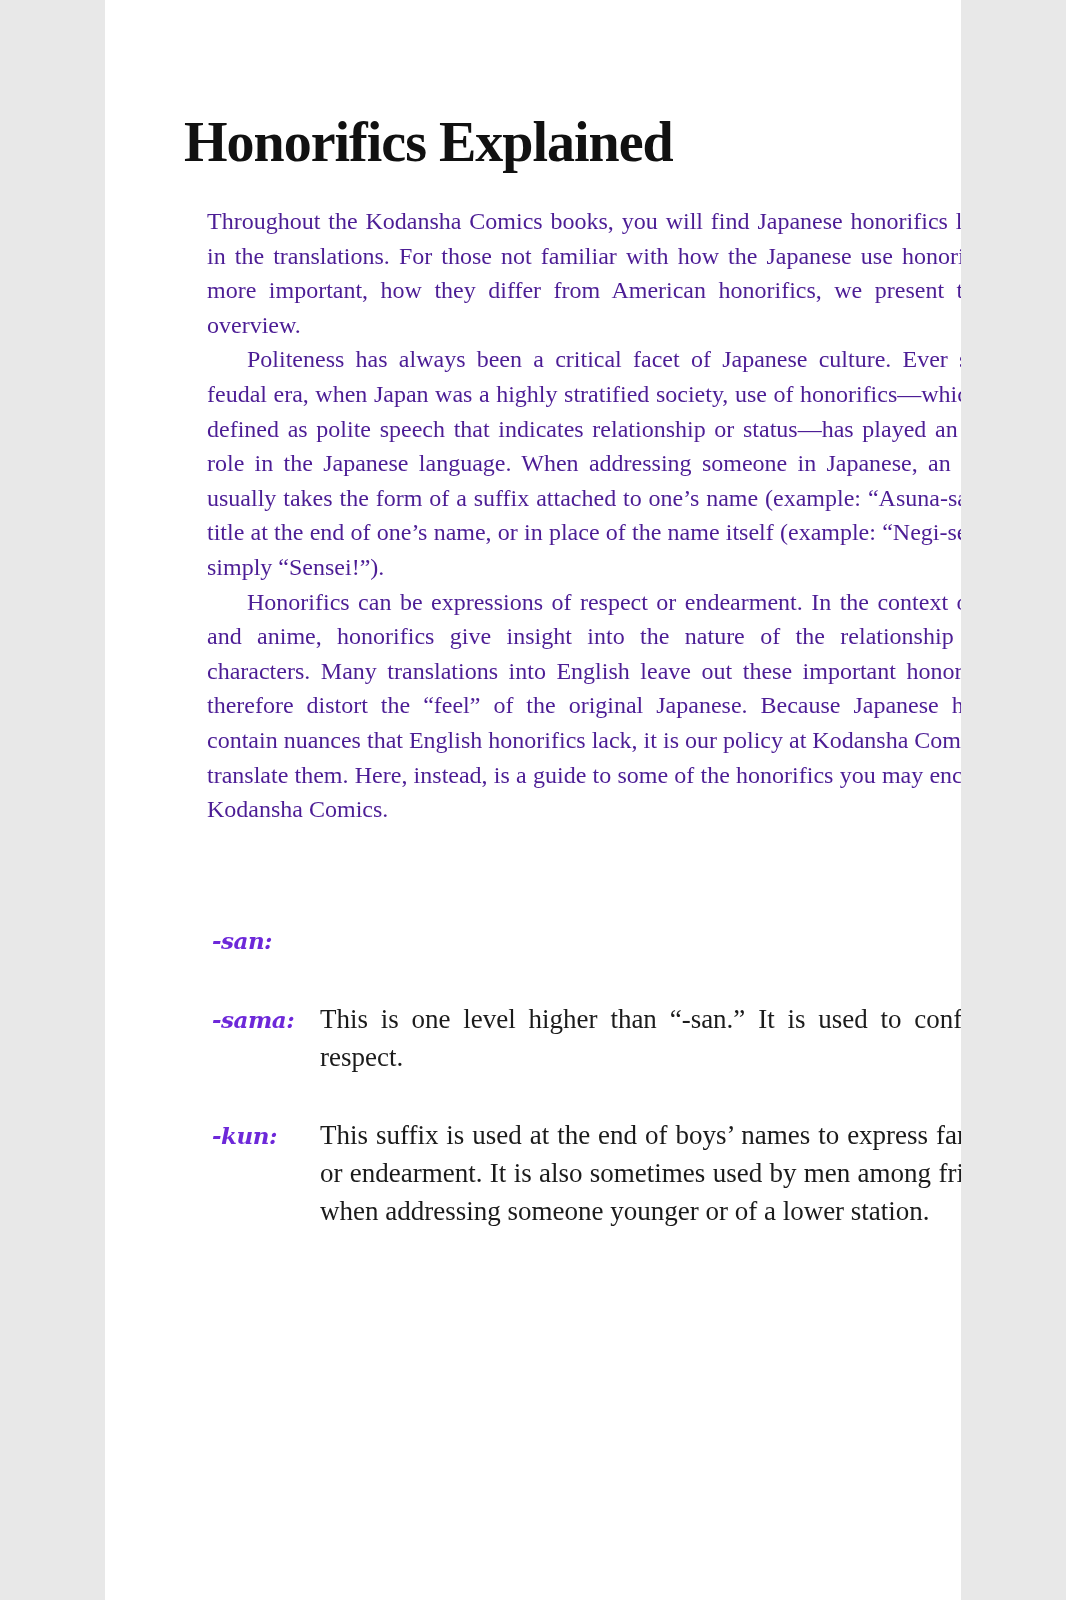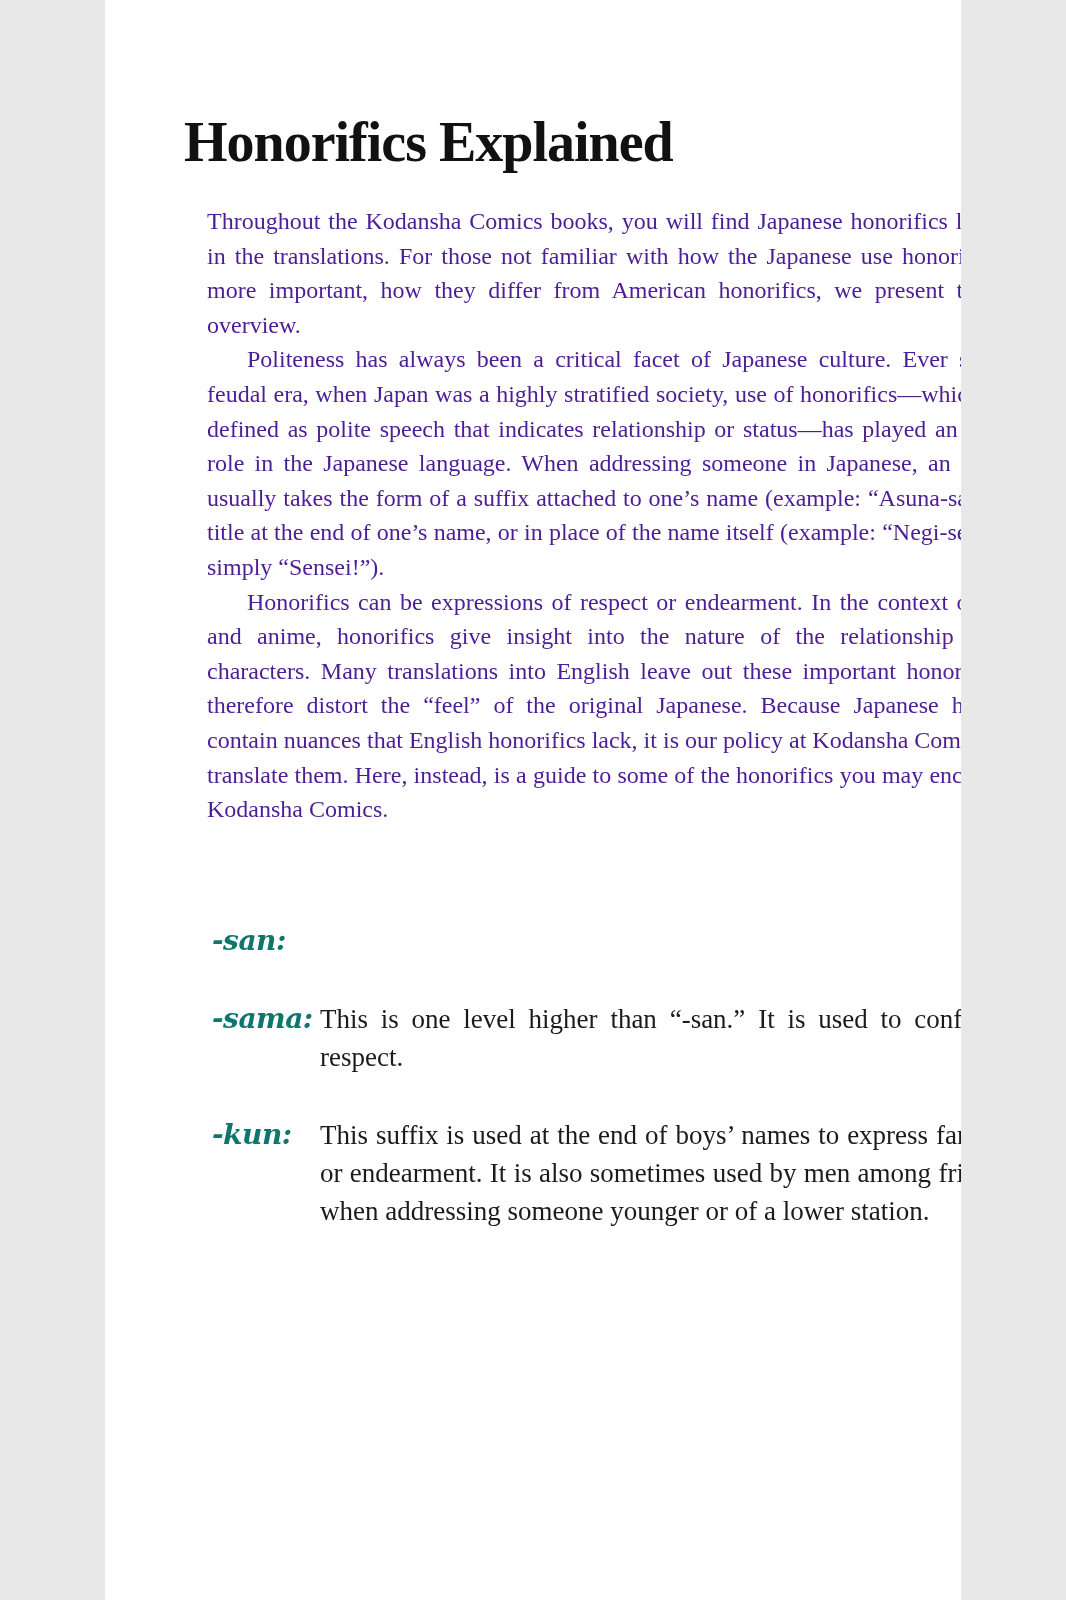--- a/index.html
+++ b/index.html
@@ -60,24 +60,24 @@
   .entry + .entry {
     margin-top: 40px;
   }
   .term {
     flex: 0 0 108px;
     width: 108px;
     margin: 0;
     font-family: "DejaVu Serif", serif;
     font-style: italic;
     font-weight: bold;
-    font-size: 28px;
+    font-size: 23px;
     line-height: 38px;
     letter-spacing: -0.5px;
-    color: #0f766e;
+    color: #6d28d9;
     white-space: nowrap;
   }
   .desc {
     flex: 1 1 auto;
     margin: 0;
     font-size: 27px;
     line-height: 38px;
     text-align: justify;
     color: #1b1b1b;
   }

